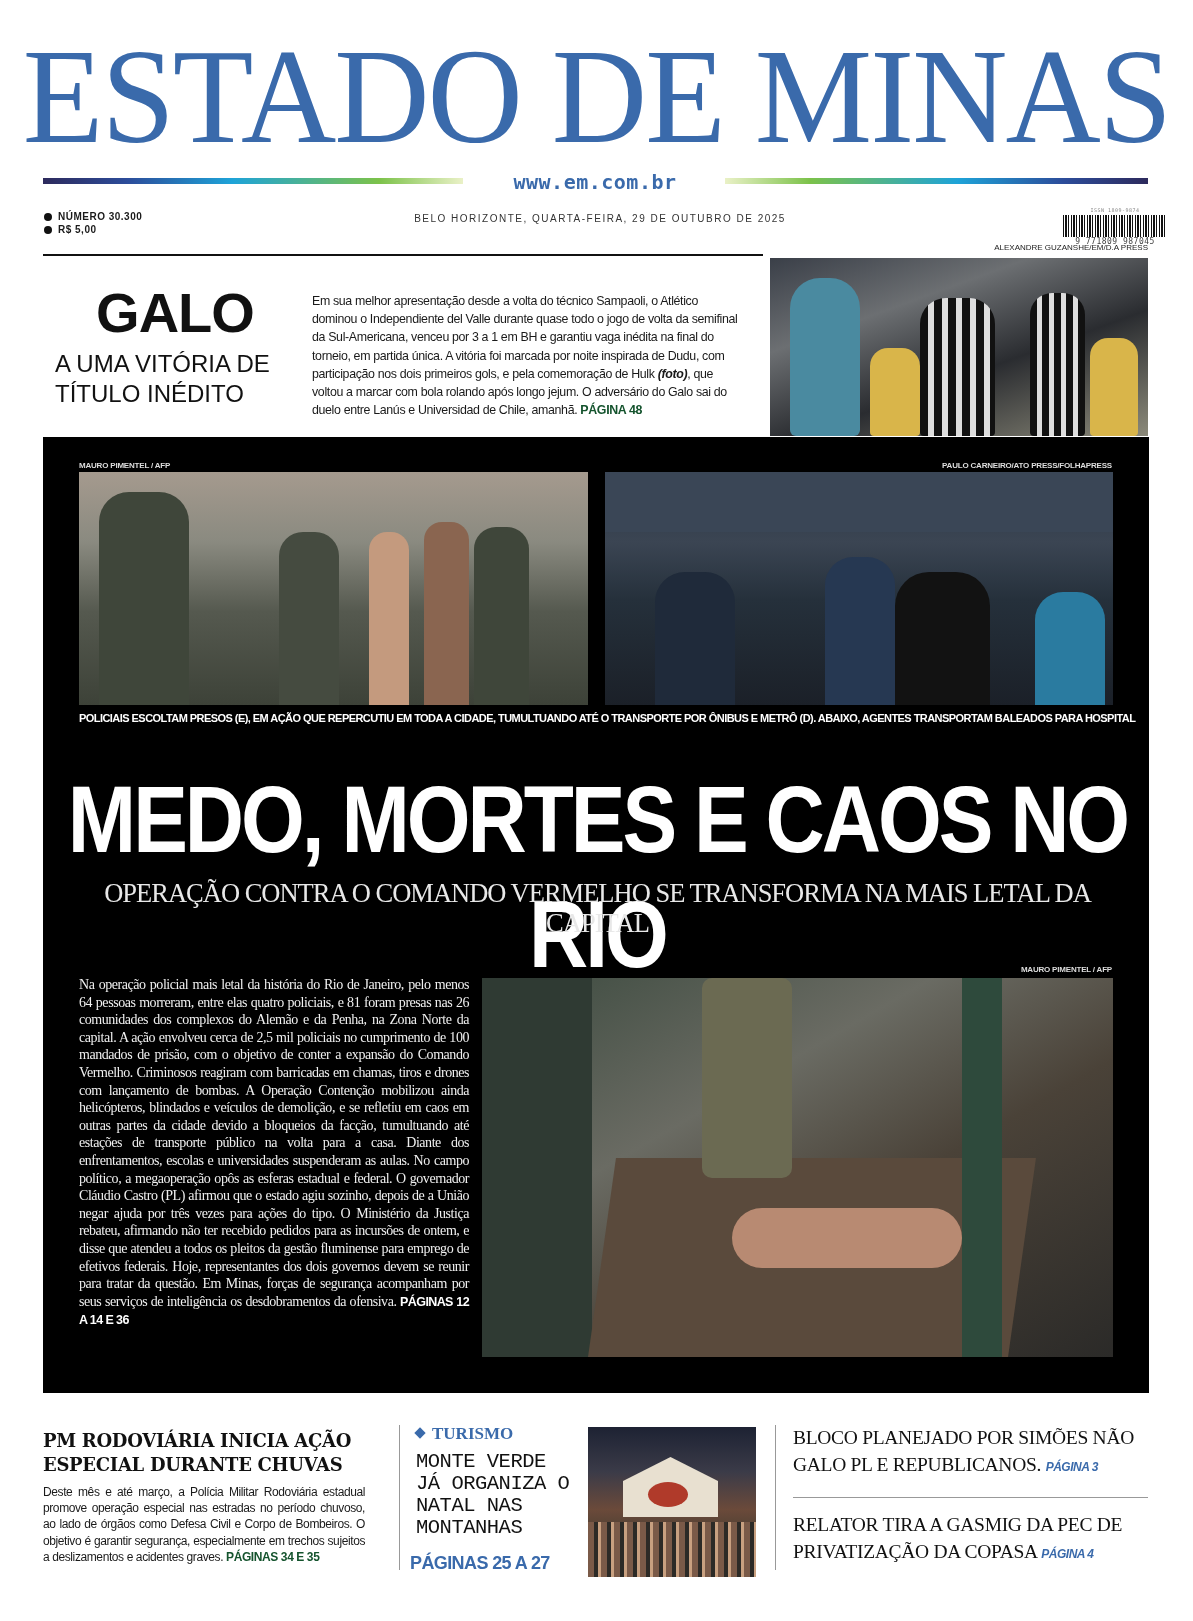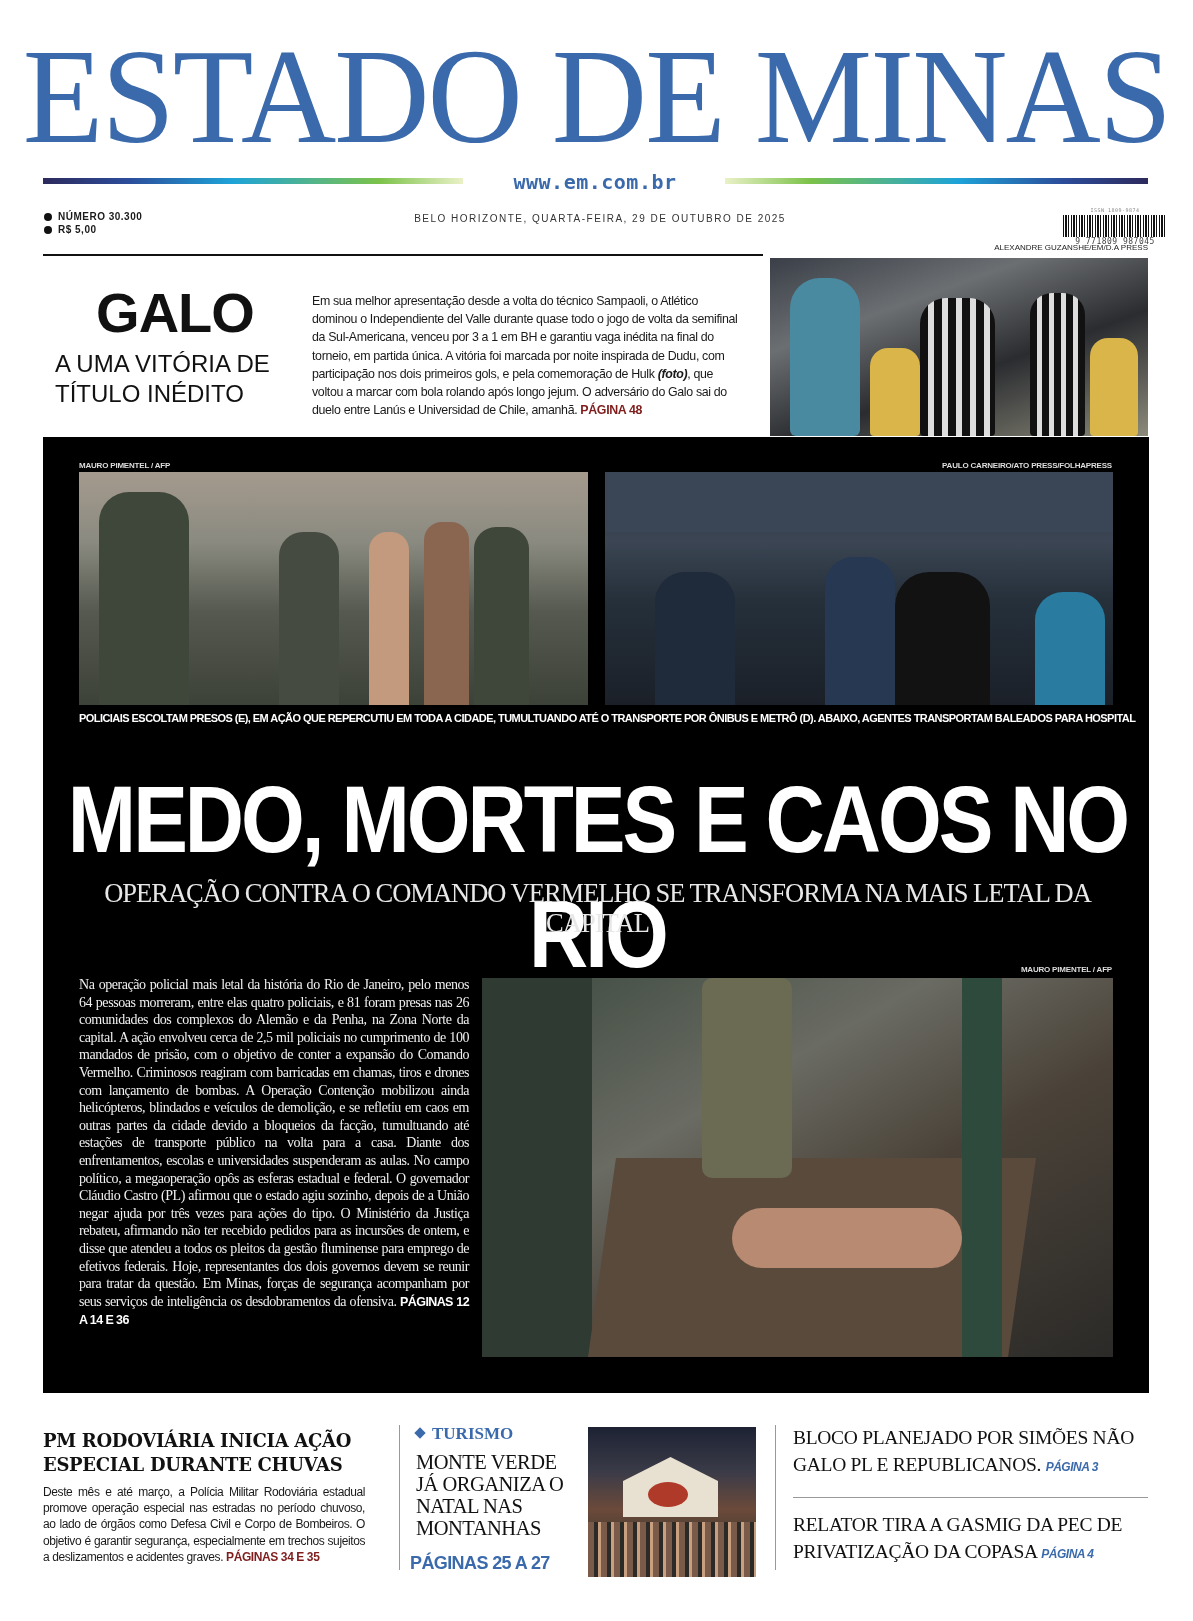--- a/index.html
+++ b/index.html
@@ -19,21 +19,21 @@
   .barcode { left: 1063px; top: 207px; width: 104px; height: 32px; }
   .barcode .bars { height: 22px; background: repeating-linear-gradient(to right, #111 0 1px, #fff 1px 2px, #111 2px 4px, #fff 4px 5px, #111 5px 6px, #fff 6px 8px); margin-top: 2px; }
   .barcode .num { font-family: "DejaVu Sans Mono", monospace; font-size: 8px; color: #444; letter-spacing: 0.5px; text-align: center; }
   .credit-top { left: 940px; top: 243px; width: 208px; text-align: right; font-size: 8px; color: #222; }
   .top-rule { left: 43px; top: 254px; width: 720px; height: 2px; background: #111; }
 
   
   .galo-title { left: 60px; top: 285px; width: 230px; text-align: center; font-size: 56px; font-weight: bold; line-height: 56px; color: #111; letter-spacing: -1px; }
   .galo-sub { left: 55px; top: 349px; width: 240px; text-align: left; font-size: 24px; line-height: 30px; color: #111; }
   .galo-text { left: 312px; top: 292px; width: 428px; font-size: 12.4px; line-height: 18.2px; color: #1a1a1a; font-family: "Liberation Sans", sans-serif; letter-spacing: -0.35px; }
-  .pg-link { color: #7f1d1d; font-weight: bold; }
+  .pg-link { color: #14532d; font-weight: bold; }
   .galo-photo { left: 770px; top: 258px; width: 378px; height: 178px; background: linear-gradient(160deg, #3a3f48 0%, #6c6f72 30%, #2a2c30 60%, #8c8a7a 100%); overflow: hidden; }
   .galo-photo .shape { position: absolute; }
 
   
   .feature { left: 43px; top: 437px; width: 1106px; height: 956px; background: #000; }
   .credit-w { font-size: 8px; color: #ddd; font-weight: bold; letter-spacing: -0.2px; }
   .photo { background: #555; overflow: hidden; }
   .photo1 { left: 79px; top: 472px; width: 509px; height: 233px; background: linear-gradient(180deg, #a59a8e 0%, #8a8a80 30%, #55594f 60%, #3d4238 100%); }
   .photo2 { left: 605px; top: 472px; width: 508px; height: 233px; background: linear-gradient(180deg, #2a3540 0%, #3b4553 30%, #25303b 55%, #1b2028 100%); }
   .photo3 { left: 482px; top: 978px; width: 631px; height: 379px; background: linear-gradient(150deg, #3c4a3f 0%, #6a6b63 35%, #4a4238 60%, #2b2a28 100%); }
@@ -42,21 +42,21 @@
   .deck { left: 60px; top: 878px; width: 1075px; text-align: center; color: #e8e8e8; font-family: "Liberation Serif", serif; font-size: 26.5px; line-height: 30px; letter-spacing: -1px; }
   .body-text { left: 79px; top: 976px; width: 390px; color: #f0f0f0; font-family: "Liberation Serif", serif; font-size: 14px; line-height: 17.6px; letter-spacing: -0.45px; text-align: justify; }
   .body-text .pg-w { font-family: "Liberation Sans", sans-serif; font-weight: bold; color: #fff; font-size: 12.5px; letter-spacing: -0.6px; }
 
   
   .pm-title { left: 43px; top: 1429px; width: 340px; font-family: "DejaVu Serif", serif; font-weight: bold; font-size: 18px; line-height: 24px; color: #111; letter-spacing: -0.3px; }
   .pm-text { left: 43px; top: 1484px; width: 322px; font-size: 12px; line-height: 16.2px; color: #1a1a1a; letter-spacing: -0.4px; text-align: justify; }
   .vrule1 { left: 399px; top: 1425px; width: 1px; height: 145px; background: #999; }
   .turismo-label { left: 416px; top: 1424px; font-family: "Liberation Serif", serif; color: #3a6aab; font-size: 17px; font-weight: bold; }
   .turismo-label .diamond { display: inline-block; width: 8px; height: 8px; background: #3a6aab; transform: rotate(45deg); margin-right: 8px; vertical-align: 2px; }
-  .turismo-title { left: 416px; top: 1451px; width: 165px; font-family: Liberation Serif, serif; font-size: 20.5px; line-height: 22px; color: #111; letter-spacing: -0.5px; }
+  .turismo-title { left: 416px; top: 1451px; width: 165px; font-family: Liberation Mono, monospace; font-size: 20.5px; line-height: 22px; color: #111; letter-spacing: -0.5px; }
   .turismo-pg { left: 410px; top: 1553px; font-size: 18px; font-weight: bold; color: #3a6aab; letter-spacing: -0.6px; }
   .turismo-photo { left: 588px; top: 1427px; width: 168px; height: 150px; background: linear-gradient(180deg, #1d2233 0%, #3b3b48 30%, #6b4a3a 55%, #3d3a30 80%, #2a2620 100%); overflow: hidden; }
   .vrule2 { left: 775px; top: 1425px; width: 1px; height: 145px; background: #999; }
   .side1 { left: 793px; top: 1424px; width: 360px; font-family: "Liberation Serif", serif; font-size: 19.5px; line-height: 27px; color: #111; letter-spacing: -0.3px; }
   .hrule { left: 793px; top: 1497px; width: 355px; height: 1px; background: #999; }
   .side2 { left: 793px; top: 1511px; width: 360px; font-family: "Liberation Serif", serif; font-size: 19.5px; line-height: 27px; color: #111; letter-spacing: -0.3px; }
   .pg-small { font-family: "Liberation Sans", sans-serif; font-size: 12px; font-weight: bold; color: #3a6aab; letter-spacing: -0.5px; font-style: italic; }
 </style>
 </head>
 <body>

